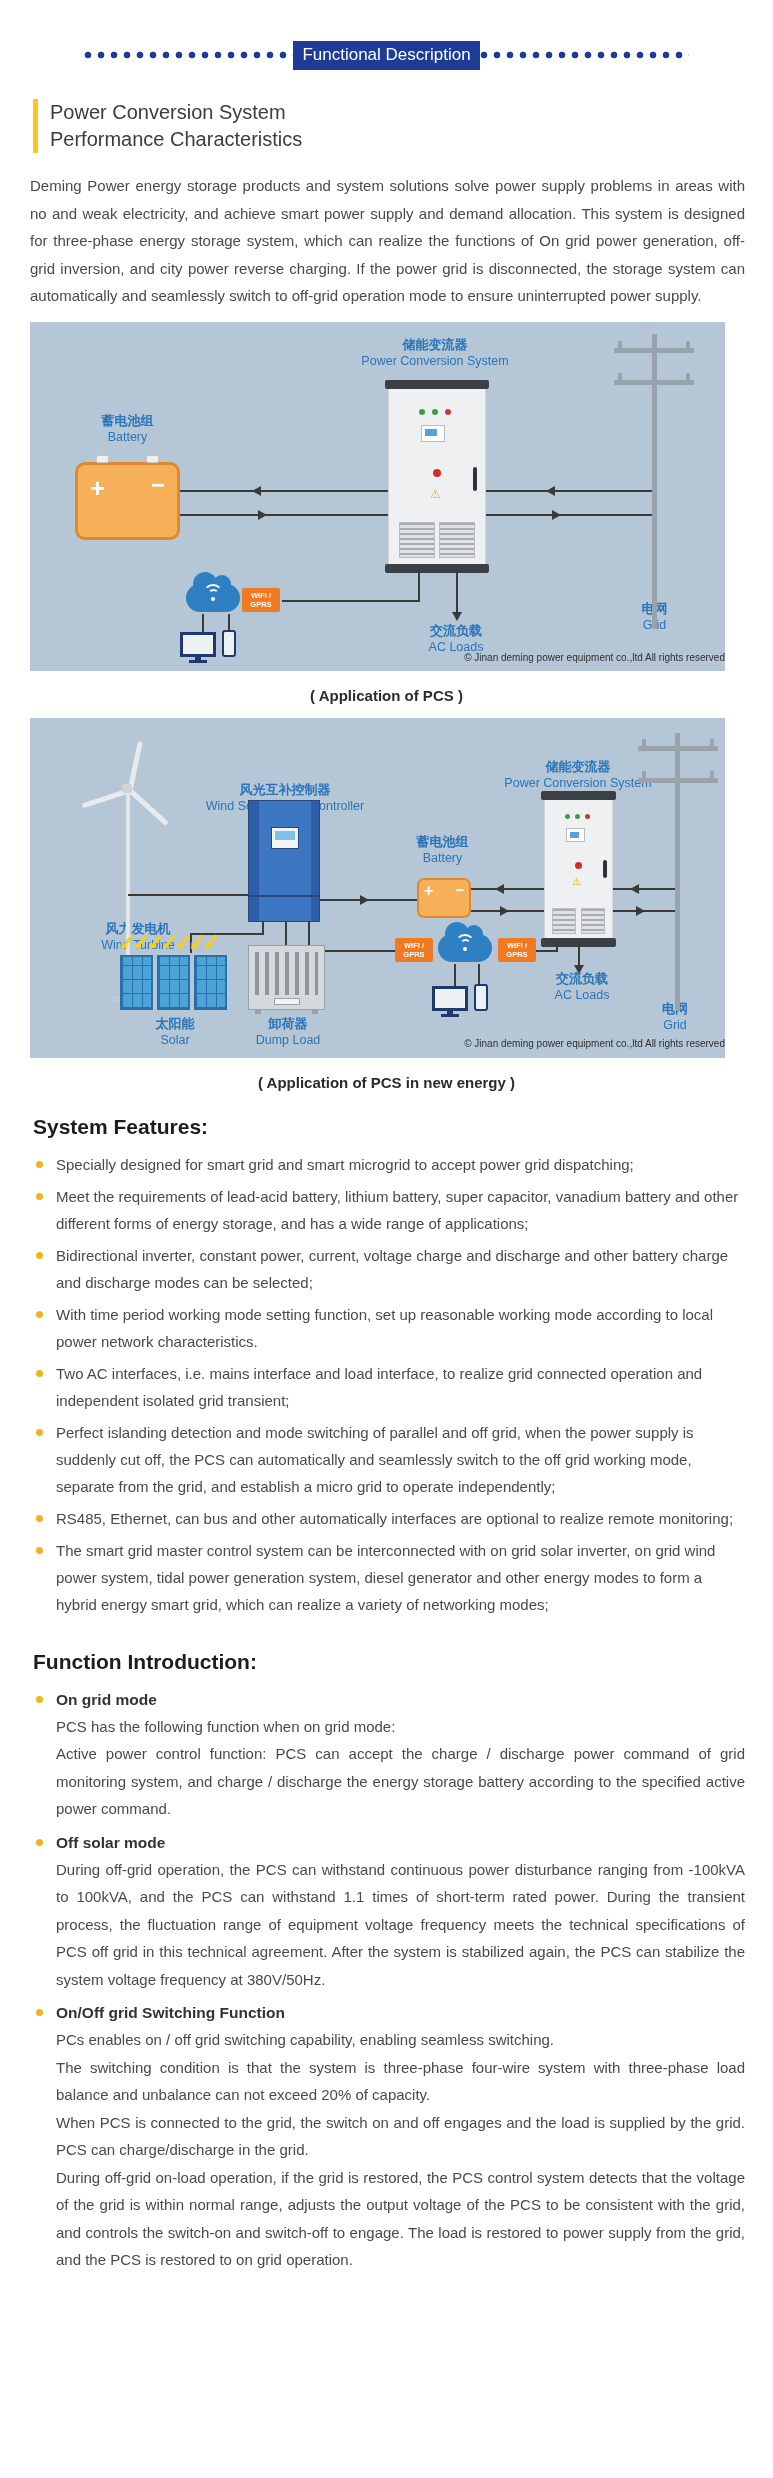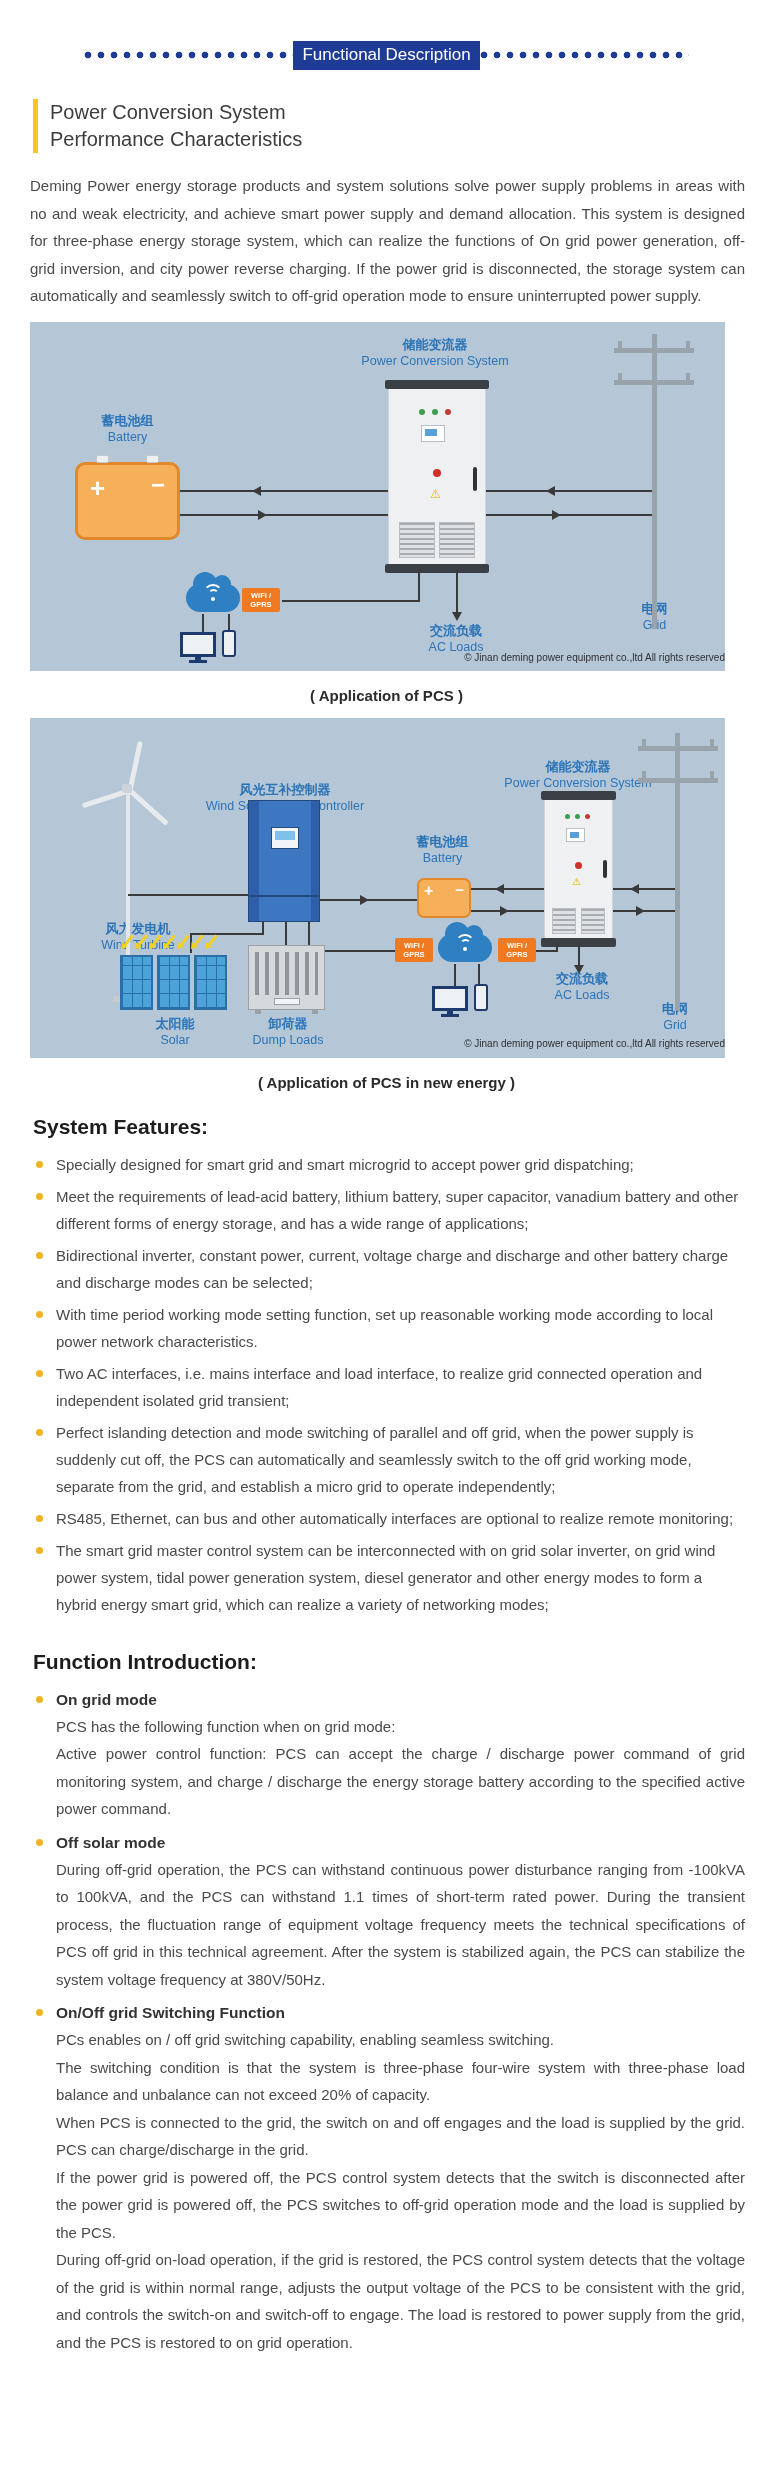--- a/index.html
+++ b/index.html
@@ -233,21 +233,21 @@
   <div class="dlabel" style="left:48px;top:202px;width:120px;">
     <div class="zh">风力发电机</div>
     <div class="en">Wind Turbine</div>
   </div>
   <div class="dlabel" style="left:90px;top:297px;width:110px;">
     <div class="zh">太阳能</div>
     <div class="en">Solar</div>
   </div>
   <div class="dlabel" style="left:203px;top:297px;width:110px;">
     <div class="zh">卸荷器</div>
-    <div class="en">Dump Loads</div>
+    <div class="en">Dump Load</div>
   </div>
   <div class="dlabel" style="left:605px;top:282px;width:80px;">
     <div class="zh">电网</div>
     <div class="en">Grid</div>
   </div>
   <div class="dlabel" style="left:492px;top:252px;width:120px;">
     <div class="zh">交流负载</div>
     <div class="en">AC Loads</div>
   </div>
 
@@ -414,15 +414,14 @@
 </div>
 
 <div class="fsec">
   <div class="fsec-head">
     <span class="bullet"></span>
     <span class="fsec-title">On/Off grid Switching Function</span>
   </div>
   <div class="fsec-para">PCs enables on / off grid switching capability, enabling seamless switching.</div>
   <div class="fsec-para">The switching condition is that the system is three-phase four-wire system with three-phase load balance and unbalance can not exceed 20% of capacity.</div>
   <div class="fsec-para">When PCS is connected to the grid, the switch on and off engages and the load is supplied by the grid. PCS can charge/discharge in the grid.</div>
-  <div class="fsec-para">If the power grid is powered off, the PCS control system detects that the switch is disconnected after the power grid is powered off, the PCS switches to off-grid operation mode and the load is supplied by the PCS.</div>
   <div class="fsec-para">During off-grid on-load operation, if the grid is restored, the PCS control system detects that the voltage of the grid is within normal range, adjusts the output voltage of the PCS to be consistent with the grid, and controls the switch-on and switch-off to engage. The load is restored to power supply from the grid, and the PCS is restored to on grid operation.</div>
 </div>
 
 </body></html>

